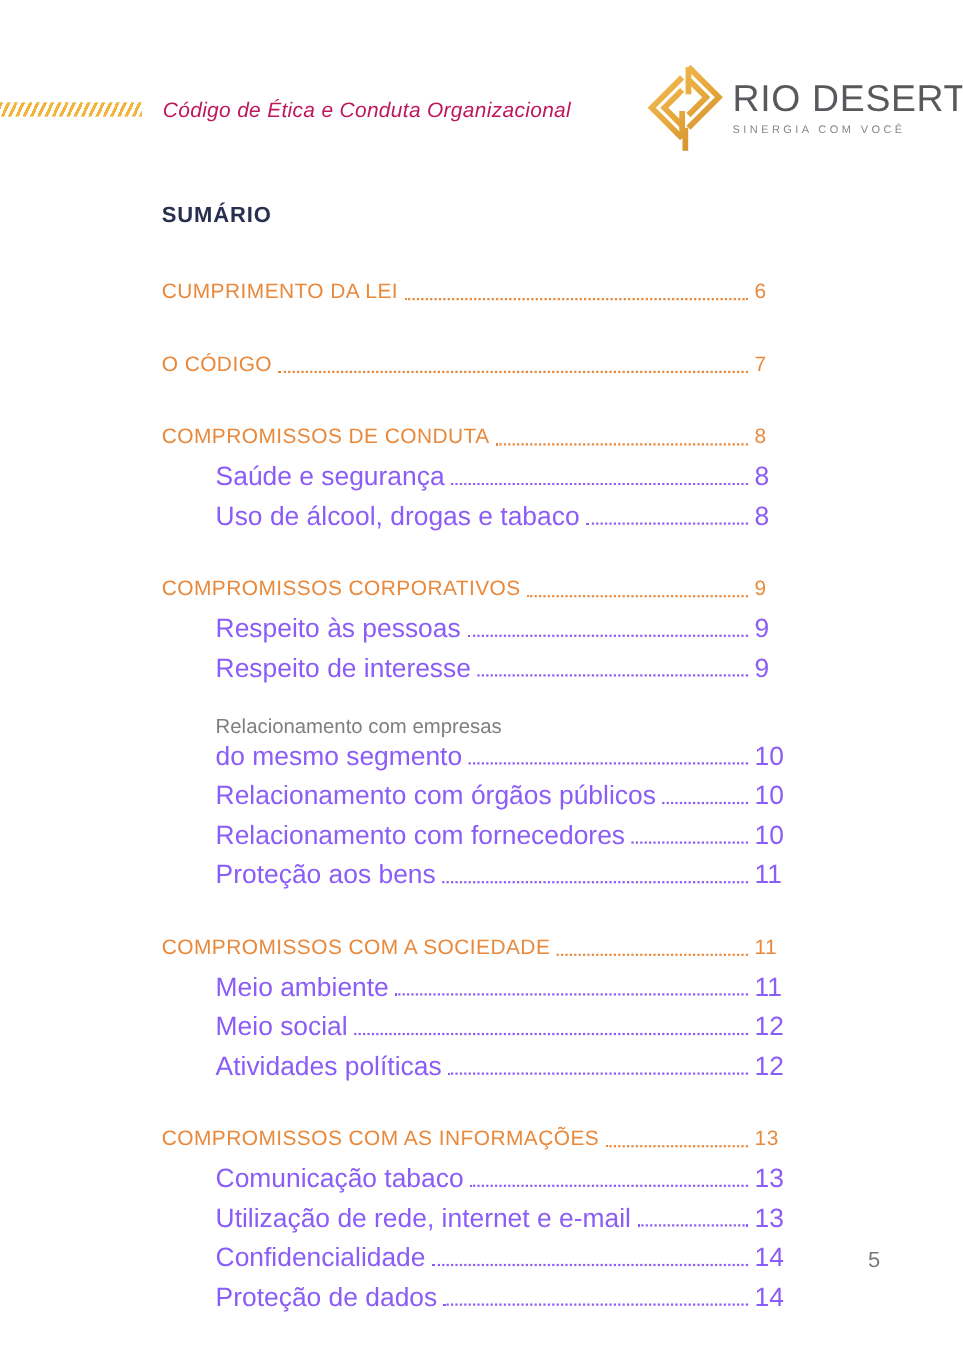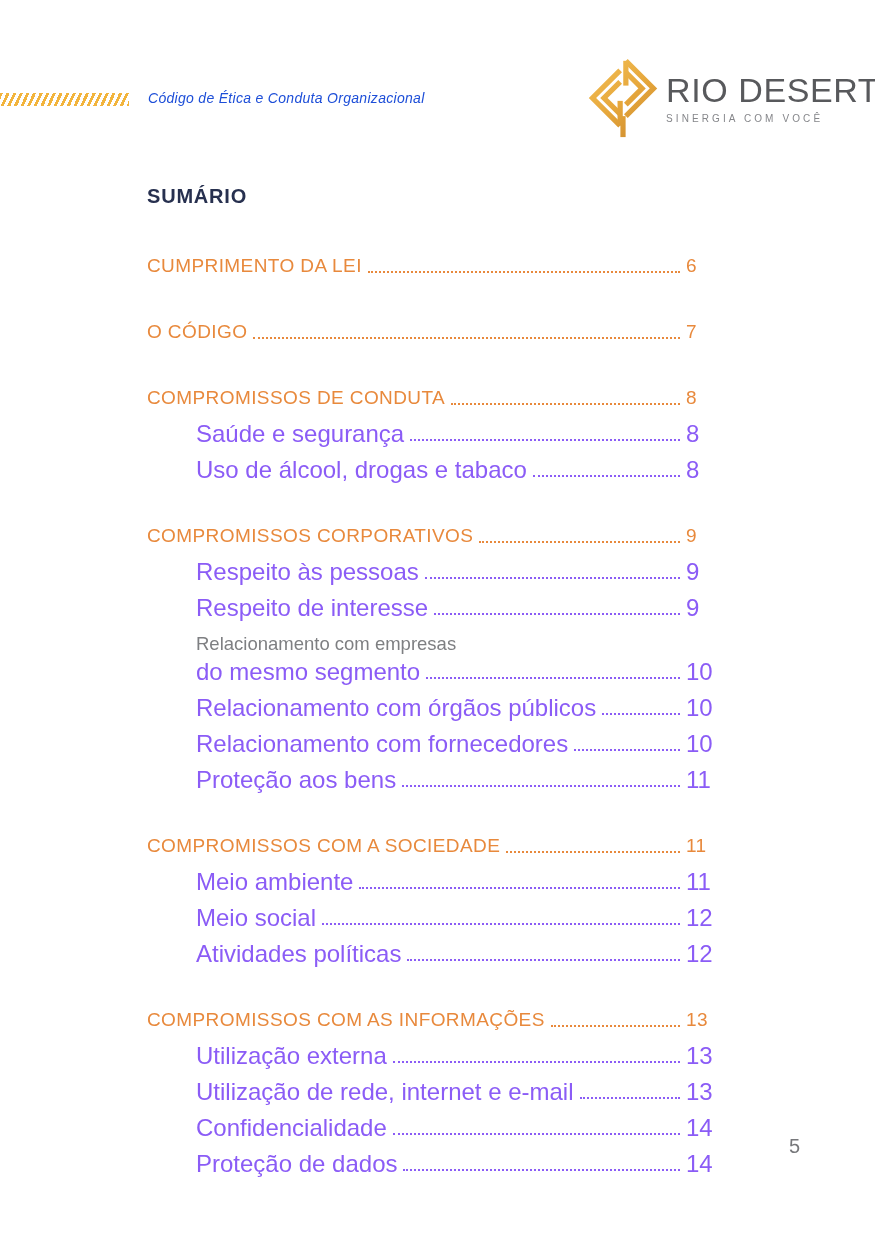--- a/index.html
+++ b/index.html
@@ -14,22 +14,22 @@
   }
 
   
   .hatch {
     position:absolute; left:0; top:93px;
     width:129px; height:13px;
     background:repeating-linear-gradient(115deg,#F2B43C 0 2.8px, rgba(0,0,0,0) 2.8px 6px);
   }
   .doc-title {
     position:absolute; left:148px; top:90px;
-    font-size:14px; font-style:italic;
-    color:#1d4ed8; letter-spacing:0.3px;
+    font-size:19px; font-style:italic;
+    color:#be185d; letter-spacing:0.3px;
     white-space:nowrap;
   }
   .logo {
     position:absolute; left:588px; top:57px;
     display:flex; align-items:center;
   }
   .logo-mark { width:70px; height:82px; flex:0 0 auto; }
   .logo-text { margin-left:8px; }
   .logo-name {
     font-size:34px; font-weight:400; color:#58595C;
@@ -52,21 +52,21 @@
     position:absolute; left:147px; top:232px;
     width:563px;
   }
   .toc-row { display:flex; align-items:center; height:36px; }
   .toc-row.section { margin-top:30px; color:#E8893C; font-size:19px; letter-spacing:0.4px; }
   .toc-row.section:first-child { margin-top:16px; }
   .toc-row.item { color:#8b5cf6; font-size:24px; padding-left:49px; }
   .toc-pre-line {
     height:28px; display:flex; align-items:center;
     padding-left:49px; color:#7E7F82; font-size:18.5px;
-    margin-top:4px;
+    margin-top:20px;
   }
   .toc-row.item.wrapped { height:28px; margin-bottom:4px; }
   .toc-label { white-space:nowrap; }
   .leader {
     flex:1; height:0;
     border-bottom:2px dotted currentColor;
     margin:0 6px; position:relative; top:6px;
     min-width:20px;
   }
   .toc-page { width:24px; text-align:left; flex:0 0 auto; }
@@ -194,21 +194,21 @@
         <span class="toc-label">Atividades políticas</span>
         <span class="leader"></span>
         <span class="toc-page">12</span>
       </div>
       <div class="toc-row section">
         <span class="toc-label">COMPROMISSOS COM AS INFORMAÇÕES</span>
         <span class="leader"></span>
         <span class="toc-page">13</span>
       </div>
       <div class="toc-row item">
-        <span class="toc-label">Utilização externa</span>
+        <span class="toc-label">Comunicação tabaco</span>
         <span class="leader"></span>
         <span class="toc-page">13</span>
       </div>
       <div class="toc-row item">
         <span class="toc-label">Utilização de rede, internet e e-mail</span>
         <span class="leader"></span>
         <span class="toc-page">13</span>
       </div>
       <div class="toc-row item">
         <span class="toc-label">Confidencialidade</span>

